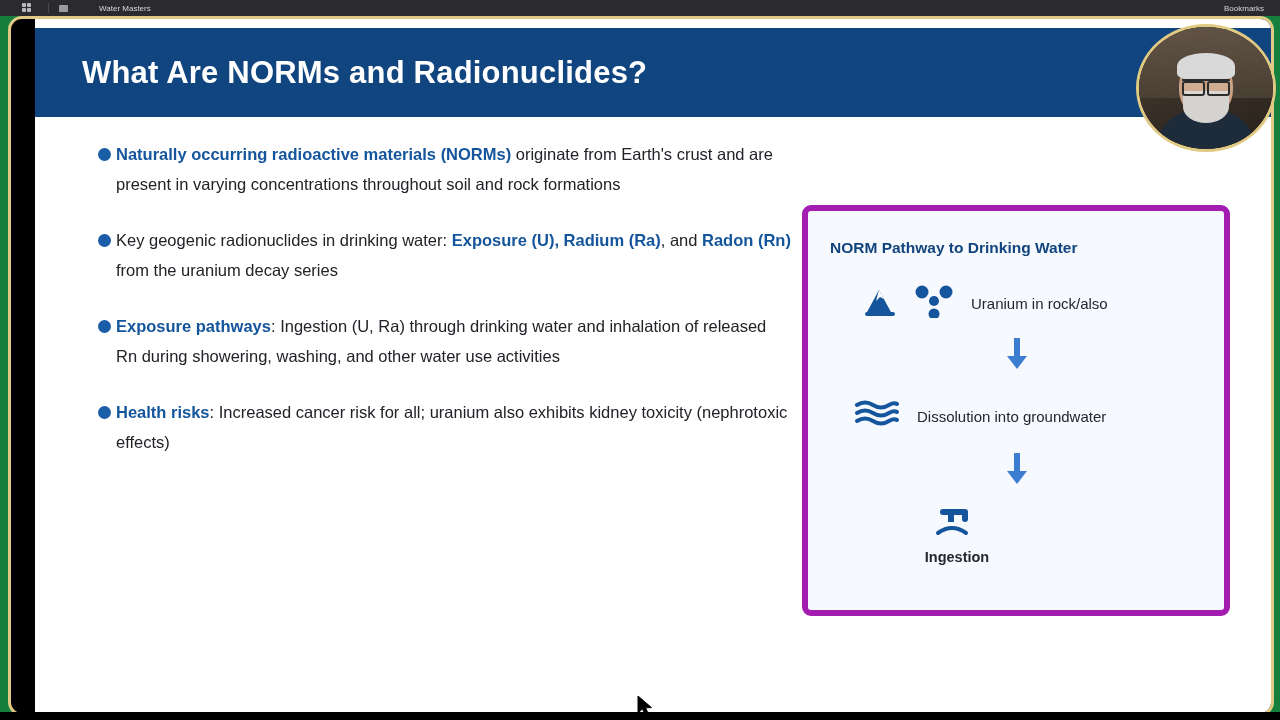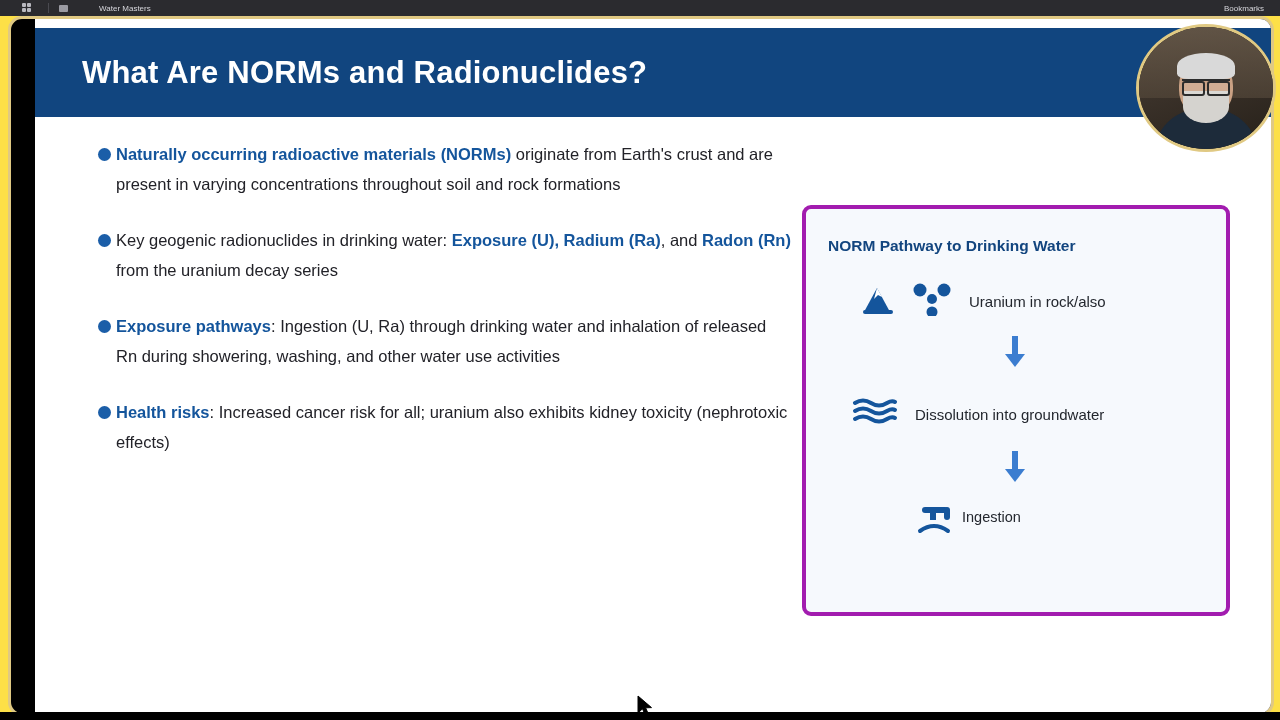--- a/index.html
+++ b/index.html
@@ -67,21 +67,21 @@
     font-size: 8px;
     color: #d7d7dc;
   }
 
   
   .stage {
     position: absolute;
     top: 16px; left: 0;
     width: 1280px;
     height: 704px;
-    background: #fde047;
+    background: #15803d;
   }
 
   .slide-frame {
     position: absolute;
     left: 8px;
     top: 0px;
     width: 1266px;
     height: 700px;
     border-radius: 14px;
     border: 3px solid #e0c983;
@@ -145,21 +145,21 @@
   .hl { color: #14559c; font-weight: bold; }
 
   
   .card {
     position: absolute;
     left: 767px;
     top: 186px;
     width: 428px;
     height: 411px;
     background: #f6f9fd;
-    border: 4px solid #a21caf;
+    border: 6px solid #a21caf;
     border-radius: 9px;
     box-sizing: border-box;
   }
   .card-title {
     position: absolute;
     left: 22px;
     top: 28px;
     font-size: 15.5px;
     font-weight: bold;
     color: #12457f;
@@ -192,22 +192,24 @@
   .bottom-icons {
     position: absolute;
     left: 110px;
     top: 292px;
     width: 250px;
     display: flex;
     gap: 42px;
   }
   .icon-block {
     display: flex;
-    flex-direction: row;
+    flex-direction: column;
+    align-items: center;
     width: 78px;
+    font-weight: bold;
   }
   .icon-block .cap {
     margin-top: 8px;
     font-size: 14.5px;
     color: #23272e;
   }
 
   
   .webcam {
     position: absolute;

